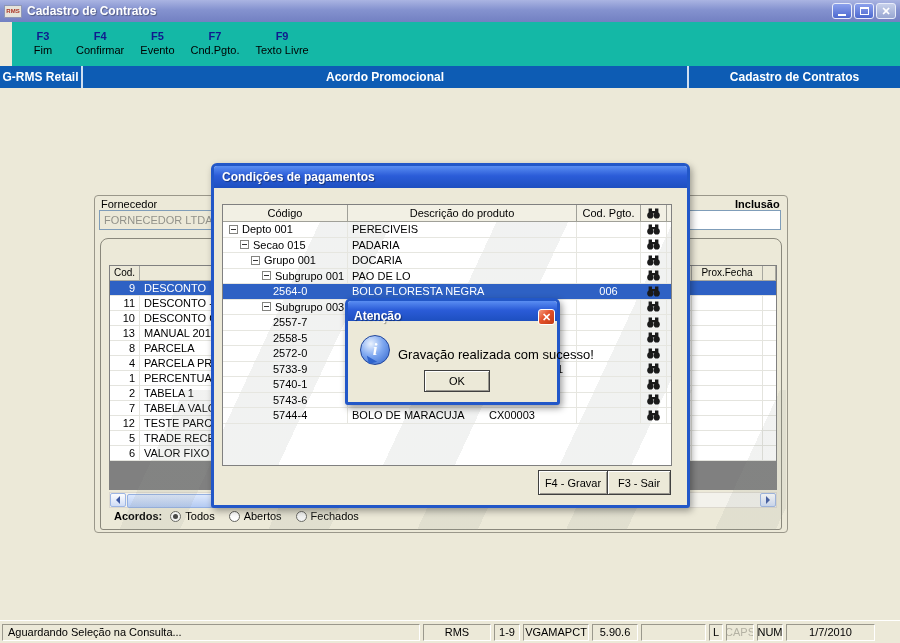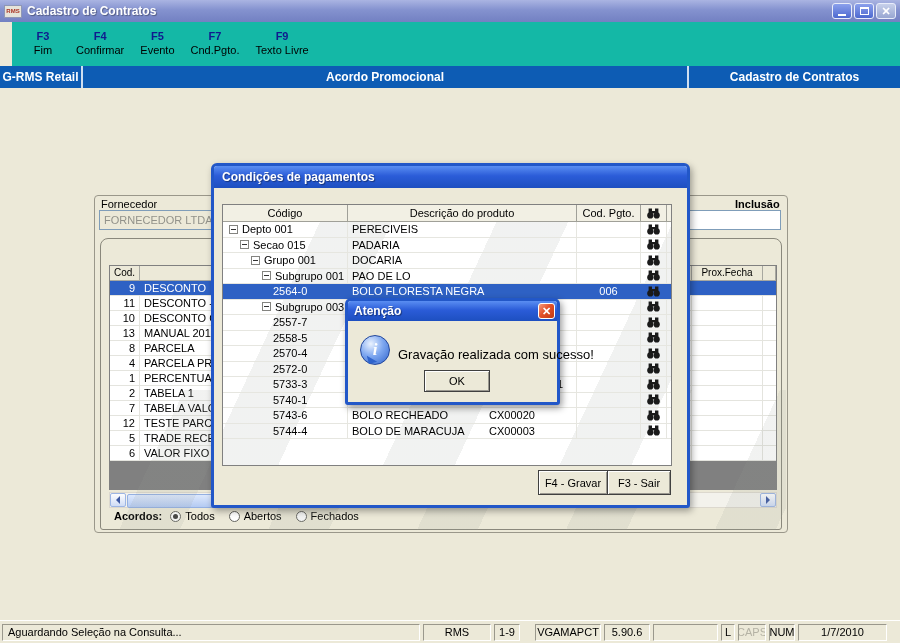--- a/index.html
+++ b/index.html
@@ -107,21 +107,21 @@
   .binoc-svg{display:block}
   .dlg-btn{position:absolute;height:25px;background:#ece9d8;border:1px solid #404040;
     box-shadow:inset 1px 1px 0 #fff,inset -1px -1px 0 #9a9890;display:flex;align-items:center;justify-content:center;font-size:11px}
   .btn-gravar{left:324px;top:304px;width:70px}
   .btn-sair{left:393px;top:304px;width:64px}
 
   
   .msgbox{position:absolute;left:345px;top:298px;width:215px;height:107px;z-index:20;
     border:3px solid #2257c8;border-radius:6px 6px 3px 3px;background:#ece9d8;box-shadow:2px 3px 7px rgba(0,0,0,.4)}
   .msg-title{height:20px;background:linear-gradient(180deg,#5a8ef2,#2b5cd8 45%,#1d4fc0);
-    border-radius:3px 3px 0 0;display:flex;align-items:center;padding:0 2px 0 6px}
+    border-radius:3px 3px 0 0;display:flex;align-items:flex-start;padding:8px 2px 0 6px}
   .msg-title .mtext{flex:1;color:#fff;font-weight:bold;font-size:12px;text-shadow:1px 1px 1px rgba(0,0,0,.4)}
   .msg-close{width:17px;height:16px;border:1px solid #fff;border-radius:3px;
     background:linear-gradient(135deg,#f59a7c,#e35029 45%,#c13a12);color:#fff;font-weight:bold;font-size:11px;
     display:flex;align-items:center;justify-content:center;line-height:1}
   .msg-body{position:relative;height:81px}
   .info-icon{position:absolute;left:12px;top:14px;width:30px;height:30px;border-radius:50%;
     background:radial-gradient(circle at 35% 28%,#eaf2ff,#7fa8f0 45%,#2e63cc);border:1px solid #23479c;
     color:#fff;font-family:"Liberation Serif",serif;font-style:italic;font-weight:bold;font-size:17px;
     display:flex;align-items:center;justify-content:center}
   .info-icon::after{content:"";position:absolute;left:2px;bottom:-6px;border:6px solid transparent;
@@ -515,21 +515,21 @@
                 <circle cx="3.3" cy="7.4" r="3.1"></circle>
                 <circle cx="9.7" cy="7.4" r="3.1"></circle>
               </svg>
     </div>
     <div class="tc tc-pad"></div>
   </div>
           <div class="trow">
     <div class="tc tc-code">
       <span class="indent" style="width: 47px;"></span>
 
-      <span class="codetext">2570-4</span>
+      <span class="codetext">2572-0</span>
     </div>
     <div class="tc tc-desc">
       <span class="desctext"></span>
 
     </div>
     <div class="tc tc-pgto"></div>
     <div class="tc tc-binoc">
       <svg class="binoc-svg" width="13" height="11" viewBox="0 0 13 11" fill="#1a1a1a">
                 <rect x="1.6" y="0.5" width="3.4" height="5"></rect>
                 <rect x="8" y="0.5" width="3.4" height="5"></rect>
@@ -537,43 +537,21 @@
                 <circle cx="3.3" cy="7.4" r="3.1"></circle>
                 <circle cx="9.7" cy="7.4" r="3.1"></circle>
               </svg>
     </div>
     <div class="tc tc-pad"></div>
   </div>
           <div class="trow">
     <div class="tc tc-code">
       <span class="indent" style="width: 47px;"></span>
 
-      <span class="codetext">2572-0</span>
-    </div>
-    <div class="tc tc-desc">
-      <span class="desctext"></span>
-
-    </div>
-    <div class="tc tc-pgto"></div>
-    <div class="tc tc-binoc">
-      <svg class="binoc-svg" width="13" height="11" viewBox="0 0 13 11" fill="#1a1a1a">
-                <rect x="1.6" y="0.5" width="3.4" height="5"></rect>
-                <rect x="8" y="0.5" width="3.4" height="5"></rect>
-                <rect x="5" y="3" width="3" height="2.4"></rect>
-                <circle cx="3.3" cy="7.4" r="3.1"></circle>
-                <circle cx="9.7" cy="7.4" r="3.1"></circle>
-              </svg>
-    </div>
-    <div class="tc tc-pad"></div>
-  </div>
-          <div class="trow">
-    <div class="tc tc-code">
-      <span class="indent" style="width: 47px;"></span>
-
-      <span class="codetext">5733-3</span>
+      <span class="codetext">5733-9</span>
     </div>
     <div class="tc tc-desc">
       <span class="desctext"></span>
 
       <span class="partial">1</span>
     </div>
     <div class="tc tc-pgto"></div>
     <div class="tc tc-binoc">
       <svg class="binoc-svg" width="13" height="11" viewBox="0 0 13 11" fill="#1a1a1a">
                 <rect x="1.6" y="0.5" width="3.4" height="5"></rect>
@@ -670,21 +648,21 @@
       <div class="info-icon">i</div>
       <div class="msg-text">Gravação realizada com sucesso!</div>
       <div class="msg-ok">OK</div>
     </div>
   </div>
 
   <div class="statusbar" id="statusbar">
       <span class="scell left" style="width: 418px;">Aguardando Seleção na Consulta...</span>
       <span class="scell" style="width: 68px;">RMS</span>
       <span class="scell" style="width: 26px;">1-9</span>
-      <span class="scell" style="width: 66px; margin-left: 12px;">VGAMAPCT</span>
+      <span class="scell" style="width: 66px;">VGAMAPCT</span>
       <span class="scell" style="width: 46px;">5.90.6</span>
       <span class="scell" style="width: 65px;"></span>
       <span class="scell" style="width: 14px;">L</span>
       <span class="scell dim" style="width: 28px;">CAPS</span>
       <span class="scell" style="width: 26px;">NUM</span>
       <span class="scell" style="width: 89px;">1/7/2010</span>
     </div>
 </div>
 
 </body></html>

